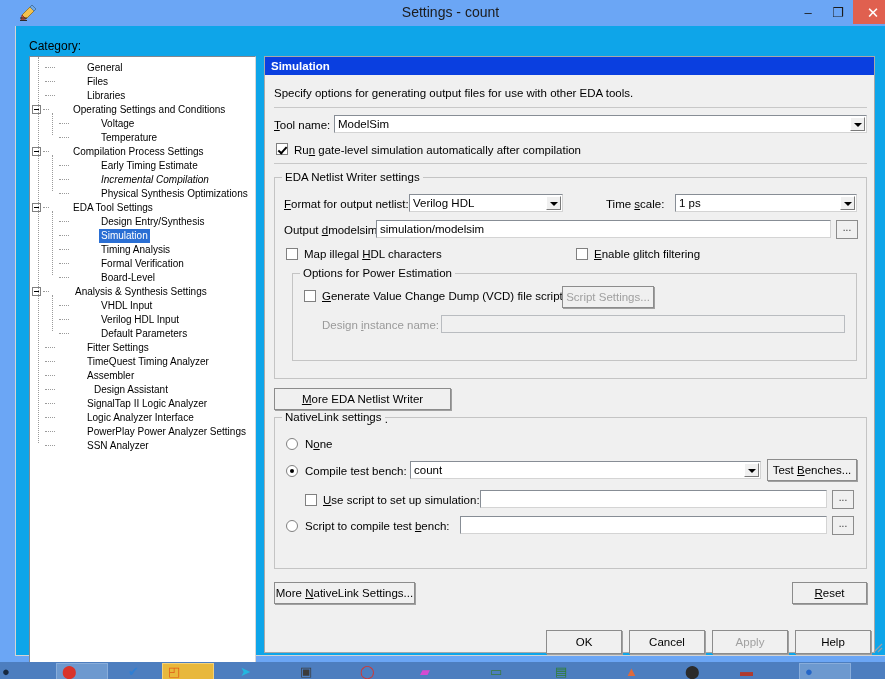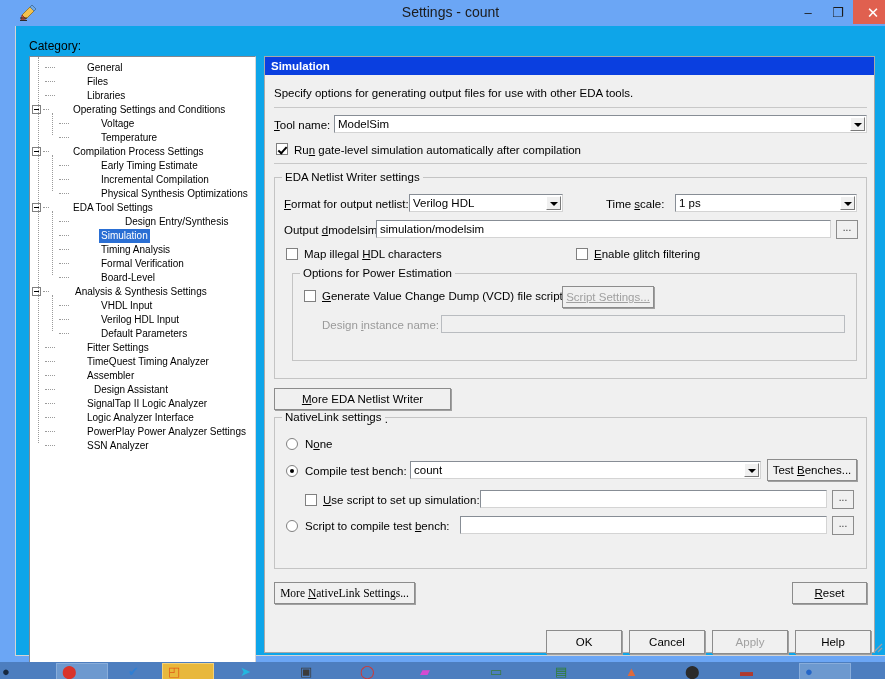--- a/index.html
+++ b/index.html
@@ -378,24 +378,24 @@
     <div id="tree-panel">
       <div id="tree-rows" style="position:relative; padding-top:4px;">
           <div class="tree-row"><span class="dots" style="left: 15px; width: 10px;"></span><span class="tlabel" style="margin-left: 27px;">General</span></div>
           <div class="tree-row"><span class="dots" style="left: 15px; width: 10px;"></span><span class="tlabel" style="margin-left: 27px;">Files</span></div>
           <div class="tree-row"><span class="dots" style="left: 15px; width: 10px;"></span><span class="tlabel" style="margin-left: 27px;">Libraries</span></div>
           <div class="tree-row"><span class="tw" style="left: 2px;"></span><span class="dots" style="left: 13px; width: 6px;"></span><span class="tlabel" style="margin-left: 13px;">Operating Settings and Conditions</span></div>
           <div class="tree-row"><span class="dots" style="left: 29px; width: 10px;"></span><span class="tlabel" style="margin-left: 41px;">Voltage</span></div>
           <div class="tree-row"><span class="dots" style="left: 29px; width: 10px;"></span><span class="tlabel" style="margin-left: 41px;">Temperature</span></div>
           <div class="tree-row"><span class="tw" style="left: 2px;"></span><span class="dots" style="left: 13px; width: 6px;"></span><span class="tlabel" style="margin-left: 13px;">Compilation Process Settings</span></div>
           <div class="tree-row"><span class="dots" style="left: 29px; width: 10px;"></span><span class="tlabel" style="margin-left: 41px;">Early Timing Estimate</span></div>
-          <div class="tree-row"><span class="dots" style="left: 29px; width: 10px;"></span><span class="tlabel" style="margin-left: 41px;">Incremental Compilation</span></div>
+          <div class="tree-row"><span class="dots" style="left: 29px; width: 10px;"></span><span class="tlabel" style="margin-left: 41px; font-style: italic;">Incremental Compilation</span></div>
           <div class="tree-row"><span class="dots" style="left: 29px; width: 10px;"></span><span class="tlabel" style="margin-left: 41px;">Physical Synthesis Optimizations</span></div>
           <div class="tree-row"><span class="tw" style="left: 2px;"></span><span class="dots" style="left: 13px; width: 6px;"></span><span class="tlabel" style="margin-left: 13px;">EDA Tool Settings</span></div>
-          <div class="tree-row"><span class="dots" style="left: 29px; width: 10px;"></span><span class="tlabel" style="margin-left: 65px;">Design Entry/Synthesis</span></div>
+          <div class="tree-row"><span class="dots" style="left: 29px; width: 10px;"></span><span class="tlabel" style="margin-left: 41px;">Design Entry/Synthesis</span></div>
           <div class="tree-row selected"><span class="dots" style="left: 29px; width: 10px;"></span><span class="tlabel" style="margin-left: 41px;">Simulation</span></div>
           <div class="tree-row"><span class="dots" style="left: 29px; width: 10px;"></span><span class="tlabel" style="margin-left: 41px;">Timing Analysis</span></div>
           <div class="tree-row"><span class="dots" style="left: 29px; width: 10px;"></span><span class="tlabel" style="margin-left: 41px;">Formal Verification</span></div>
           <div class="tree-row"><span class="dots" style="left: 29px; width: 10px;"></span><span class="tlabel" style="margin-left: 41px;">Board-Level</span></div>
           <div class="tree-row"><span class="tw" style="left: 2px;"></span><span class="dots" style="left: 13px; width: 6px;"></span><span class="tlabel" style="margin-left: 15px;">Analysis &amp; Synthesis Settings</span></div>
           <div class="tree-row"><span class="dots" style="left: 29px; width: 10px;"></span><span class="tlabel" style="margin-left: 41px;">VHDL Input</span></div>
           <div class="tree-row"><span class="dots" style="left: 29px; width: 10px;"></span><span class="tlabel" style="margin-left: 41px;">Verilog HDL Input</span></div>
           <div class="tree-row"><span class="dots" style="left: 29px; width: 10px;"></span><span class="tlabel" style="margin-left: 41px;">Default Parameters</span></div>
           <div class="tree-row"><span class="dots" style="left: 15px; width: 10px;"></span><span class="tlabel" style="margin-left: 27px;">Fitter Settings</span></div>
           <div class="tree-row"><span class="dots" style="left: 15px; width: 10px;"></span><span class="tlabel" style="margin-left: 27px;">TimeQuest Timing Analyzer</span></div>
@@ -469,21 +469,21 @@
           <span class="u">E</span><span>nable glitch filtering</span>
         </div>
 
         <div class="groupbox" style="left:17px; top:95px; width:565px; height:88px;">
           <span class="group-title">Options for Power Estimation</span>
 
           <div class="cb" style="left:11px; top:16px;"></div>
           <div class="lbl" style="left:29px; top:16px;">
             <span class="u">G</span><span>enerate Value Change Dump (VCD) file script</span>
           </div>
-          <div class="pushbtn disabled" style="left:269px; top:12px; width:92px;text-decoration:underline;">Script Settings...</div>
+          <div class="pushbtn disabled" style="left:269px; top:12px; width:92px;">Script Settings...</div>
 
           <div class="lbl disabled" style="left:29px; top:45px;">
             <span>Design </span><span class="u">i</span><span>nstance name:</span>
           </div>
           <div class="textfield disabled" style="left:148px; top:41px; width:404px;"></div>
         </div>
       </div>
 
       <div class="pushbtn" style="left:9px; top:331px; width:177px;">
         <span class="u">M</span><span>ore EDA Netlist Writer Settings...</span>
@@ -517,21 +517,21 @@
         <div class="browse-btn" style="left:557px; top:72px;">...</div>
 
         <div class="rb" style="left:11px; top:102px;"></div>
         <div class="lbl" style="left:30px; top:102px;">
           <span>Script to compile test </span><span class="u">b</span><span>ench:</span>
         </div>
         <div class="textfield" style="left:185px; top:98px; width:367px;"></div>
         <div class="browse-btn" style="left:557px; top:98px;">...</div>
       </div>
 
-      <div class="pushbtn" style="left:9px; top:525px; width:141px;font-family:Liberation Serif, serif;">
+      <div class="pushbtn" style="left:9px; top:525px; width:141px;">
         <span>More </span><span class="u">N</span><span>ativeLink Settings...</span>
       </div>
       <div class="pushbtn" style="left:527px; top:525px; width:75px;">
         <span class="u">R</span><span>eset</span>
       </div>
     </div>
 
     <div class="pushbtn" style="left:530px; top:604px; width:76px; height:24px; line-height:22px;">OK</div>
     <div class="pushbtn" style="left:613px; top:604px; width:76px; height:24px; line-height:22px;">Cancel</div>
     <div class="pushbtn disabled" style="left:696px; top:604px; width:76px; height:24px; line-height:22px;">Apply</div>

